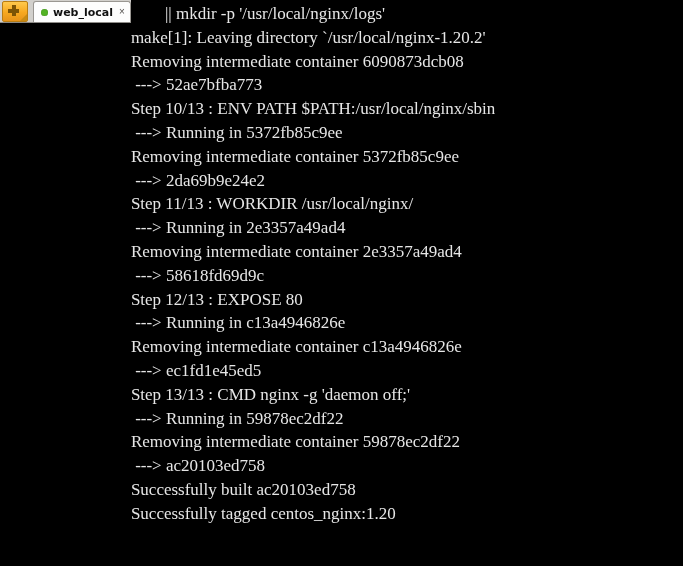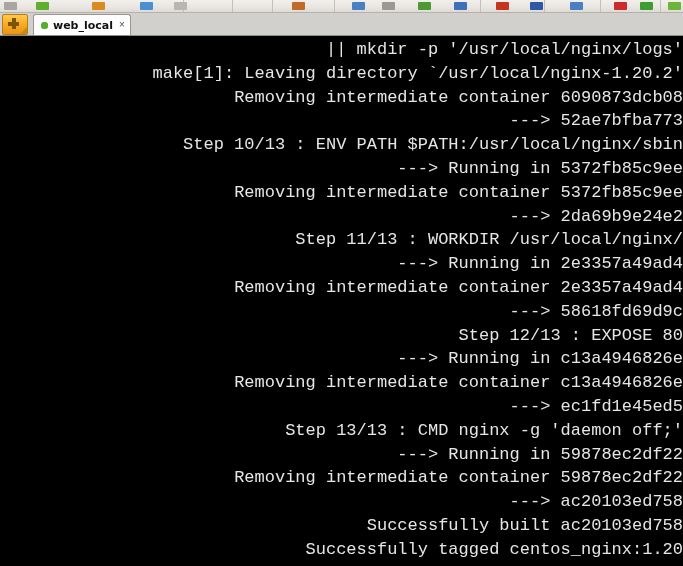--- a/index.html
+++ b/index.html
@@ -14,21 +14,21 @@
     font-family: "Liberation Sans", sans-serif;
   }
 
   
   .app-window {
     width: 683px;
     height: 566px;
     position: relative;
     background: #000000;
     display: flex;
-    flex-direction: column;
+    flex-direction: row;
   }
 
   
   .toolbar {
     height: 12px;
     background: linear-gradient(to bottom, #f1efec 0%, #e9e6e2 60%, #dedbd6 100%);
     border-bottom: 1px solid #b6b2ac;
     position: relative;
     flex: 0 0 auto;
     overflow: hidden;
@@ -128,29 +128,28 @@
     color: #555250;
     cursor: pointer;
     line-height: 1;
   }
 
   
   .terminal {
     flex: 1 1 auto;
     background: #000000;
     color: #e6e6e6;
-    font-family: Liberation Mono, monospace;
+    font-family: Liberation Serif, serif;
     font-size: 17px;
     line-height: 23.8px;
     letter-spacing: 0px;
     white-space: pre;
     overflow: hidden;
     padding: 2px 0 0 0;
     position: relative;
-    text-align: right;
   }
   .term-line {
     height: 23.8px;
     white-space: pre;
   }
 </style>
 </head>
 <body>
 
 <div class="app-window">

